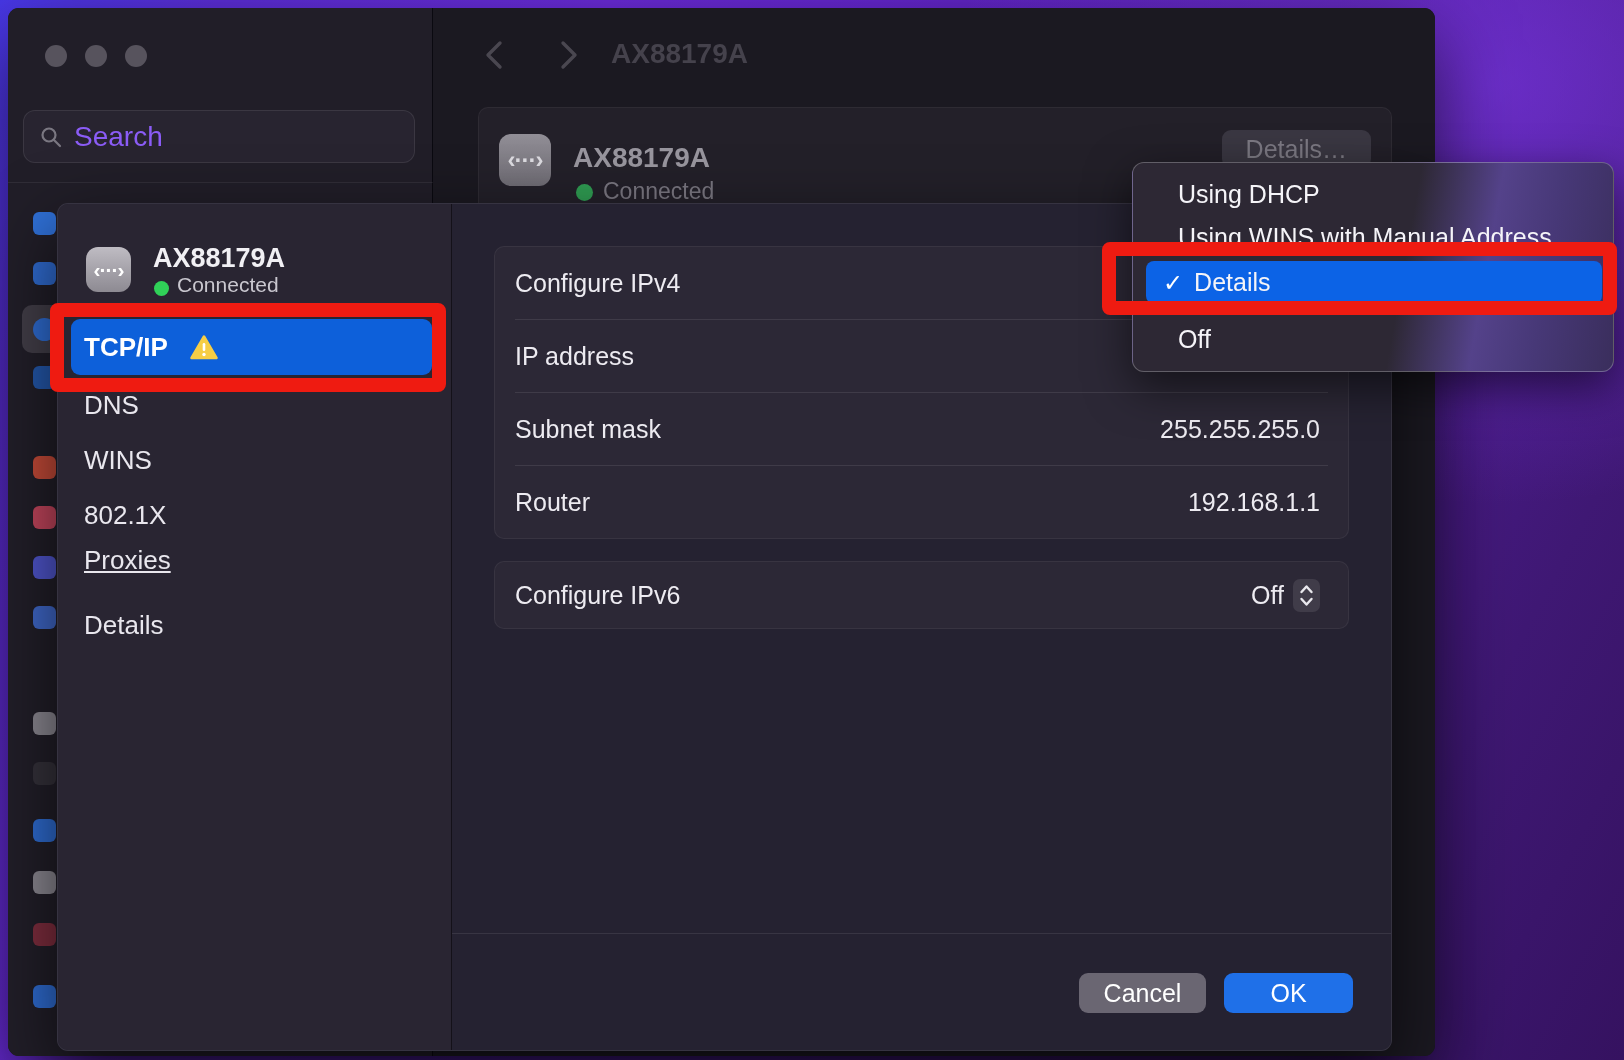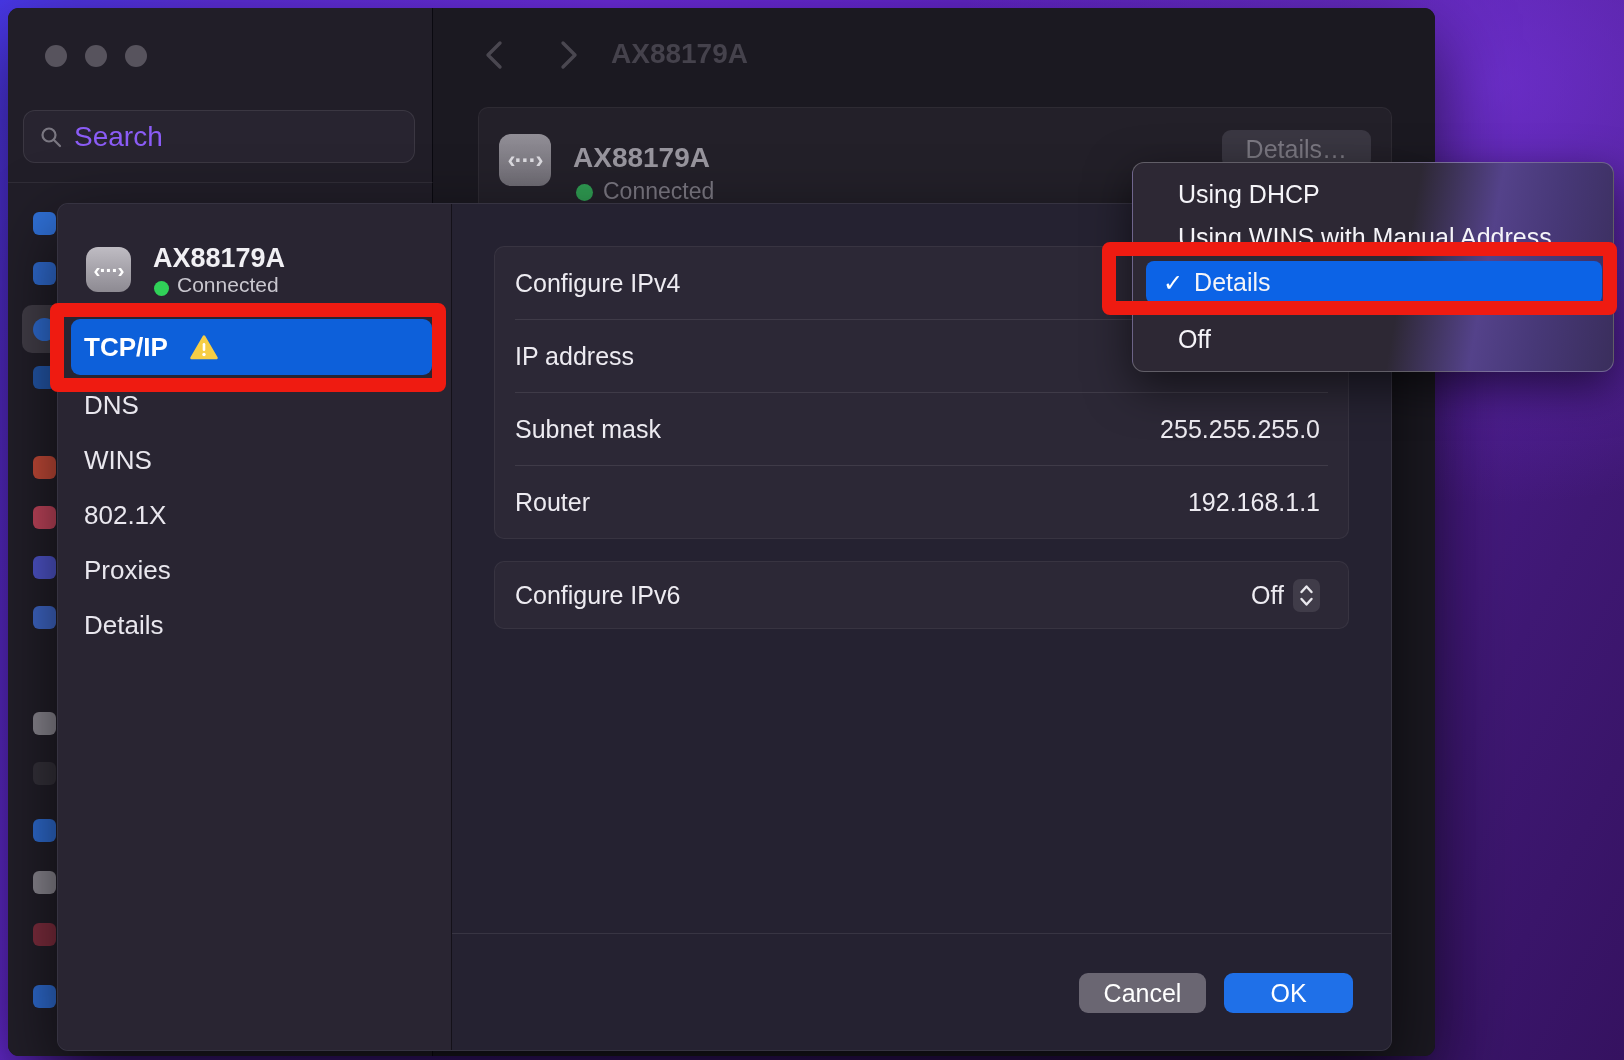--- a/index.html
+++ b/index.html
@@ -57,21 +57,21 @@
     border-right:1px solid #141119; }
   .sheet-side .eth-icon { left:28px; top:43px; width:45px; height:45px; font-size:21px; color:#fff;
     background:linear-gradient(#bfbcc3,#8d8a92); }
   .sh-name { position:absolute; left:95px; top:39px; font-size:27px; font-weight:bold; color:#f1f0f4; }
   .sh-dot { position:absolute; left:96px; top:77px; width:15px; height:15px; background:#30d158; }
   .sh-status { position:absolute; left:119px; top:69px; font-size:21px; color:#c9c7cf; }
   .side-item { position:absolute; left:13px; width:361px; height:56px; line-height:56px;
     padding-left:13px; font-size:26px; color:#e9e7ee; border-radius:9px; }
   .side-item.selected { background:#0d60da; color:#fff; font-weight:600;
     display:flex; align-items:center; gap:22px; line-height:normal; }
-  .si0{top:115px;} .si1{top:173px;} .si2{top:228px;} .si3{top:283px;} .si4{top:338px;} .si5{top:393px;}
+  .si0{top:115px;} .si1{top:173px;} .si2{top:228px;} .si3{top:283px;} .si4{top:328px;text-decoration:underline;} .si5{top:393px;}
   .sheet-main { position:absolute; left:394px; top:0; right:0; bottom:0; background:#252231; }
   .group { position:absolute; left:42px; width:855px; background:#2c2836;
     border:1px solid rgba(255,255,255,.06); border-radius:10px; display:flex; flex-direction:column; }
   .g1 { top:42px; height:293px; } .g2 { top:357px; height:68px; }
   .frow { flex:1; display:flex; align-items:center; justify-content:space-between;
     padding:0 28px 0 20px; }
   .flabel { font-size:25px; color:#edebf1; }
   .fvalue { font-size:25px; color:#edebf1; }
   .sep { height:1px; background:rgba(255,255,255,.09); margin:0 20px; }
   .fright { display:flex; align-items:center; gap:9px; }

